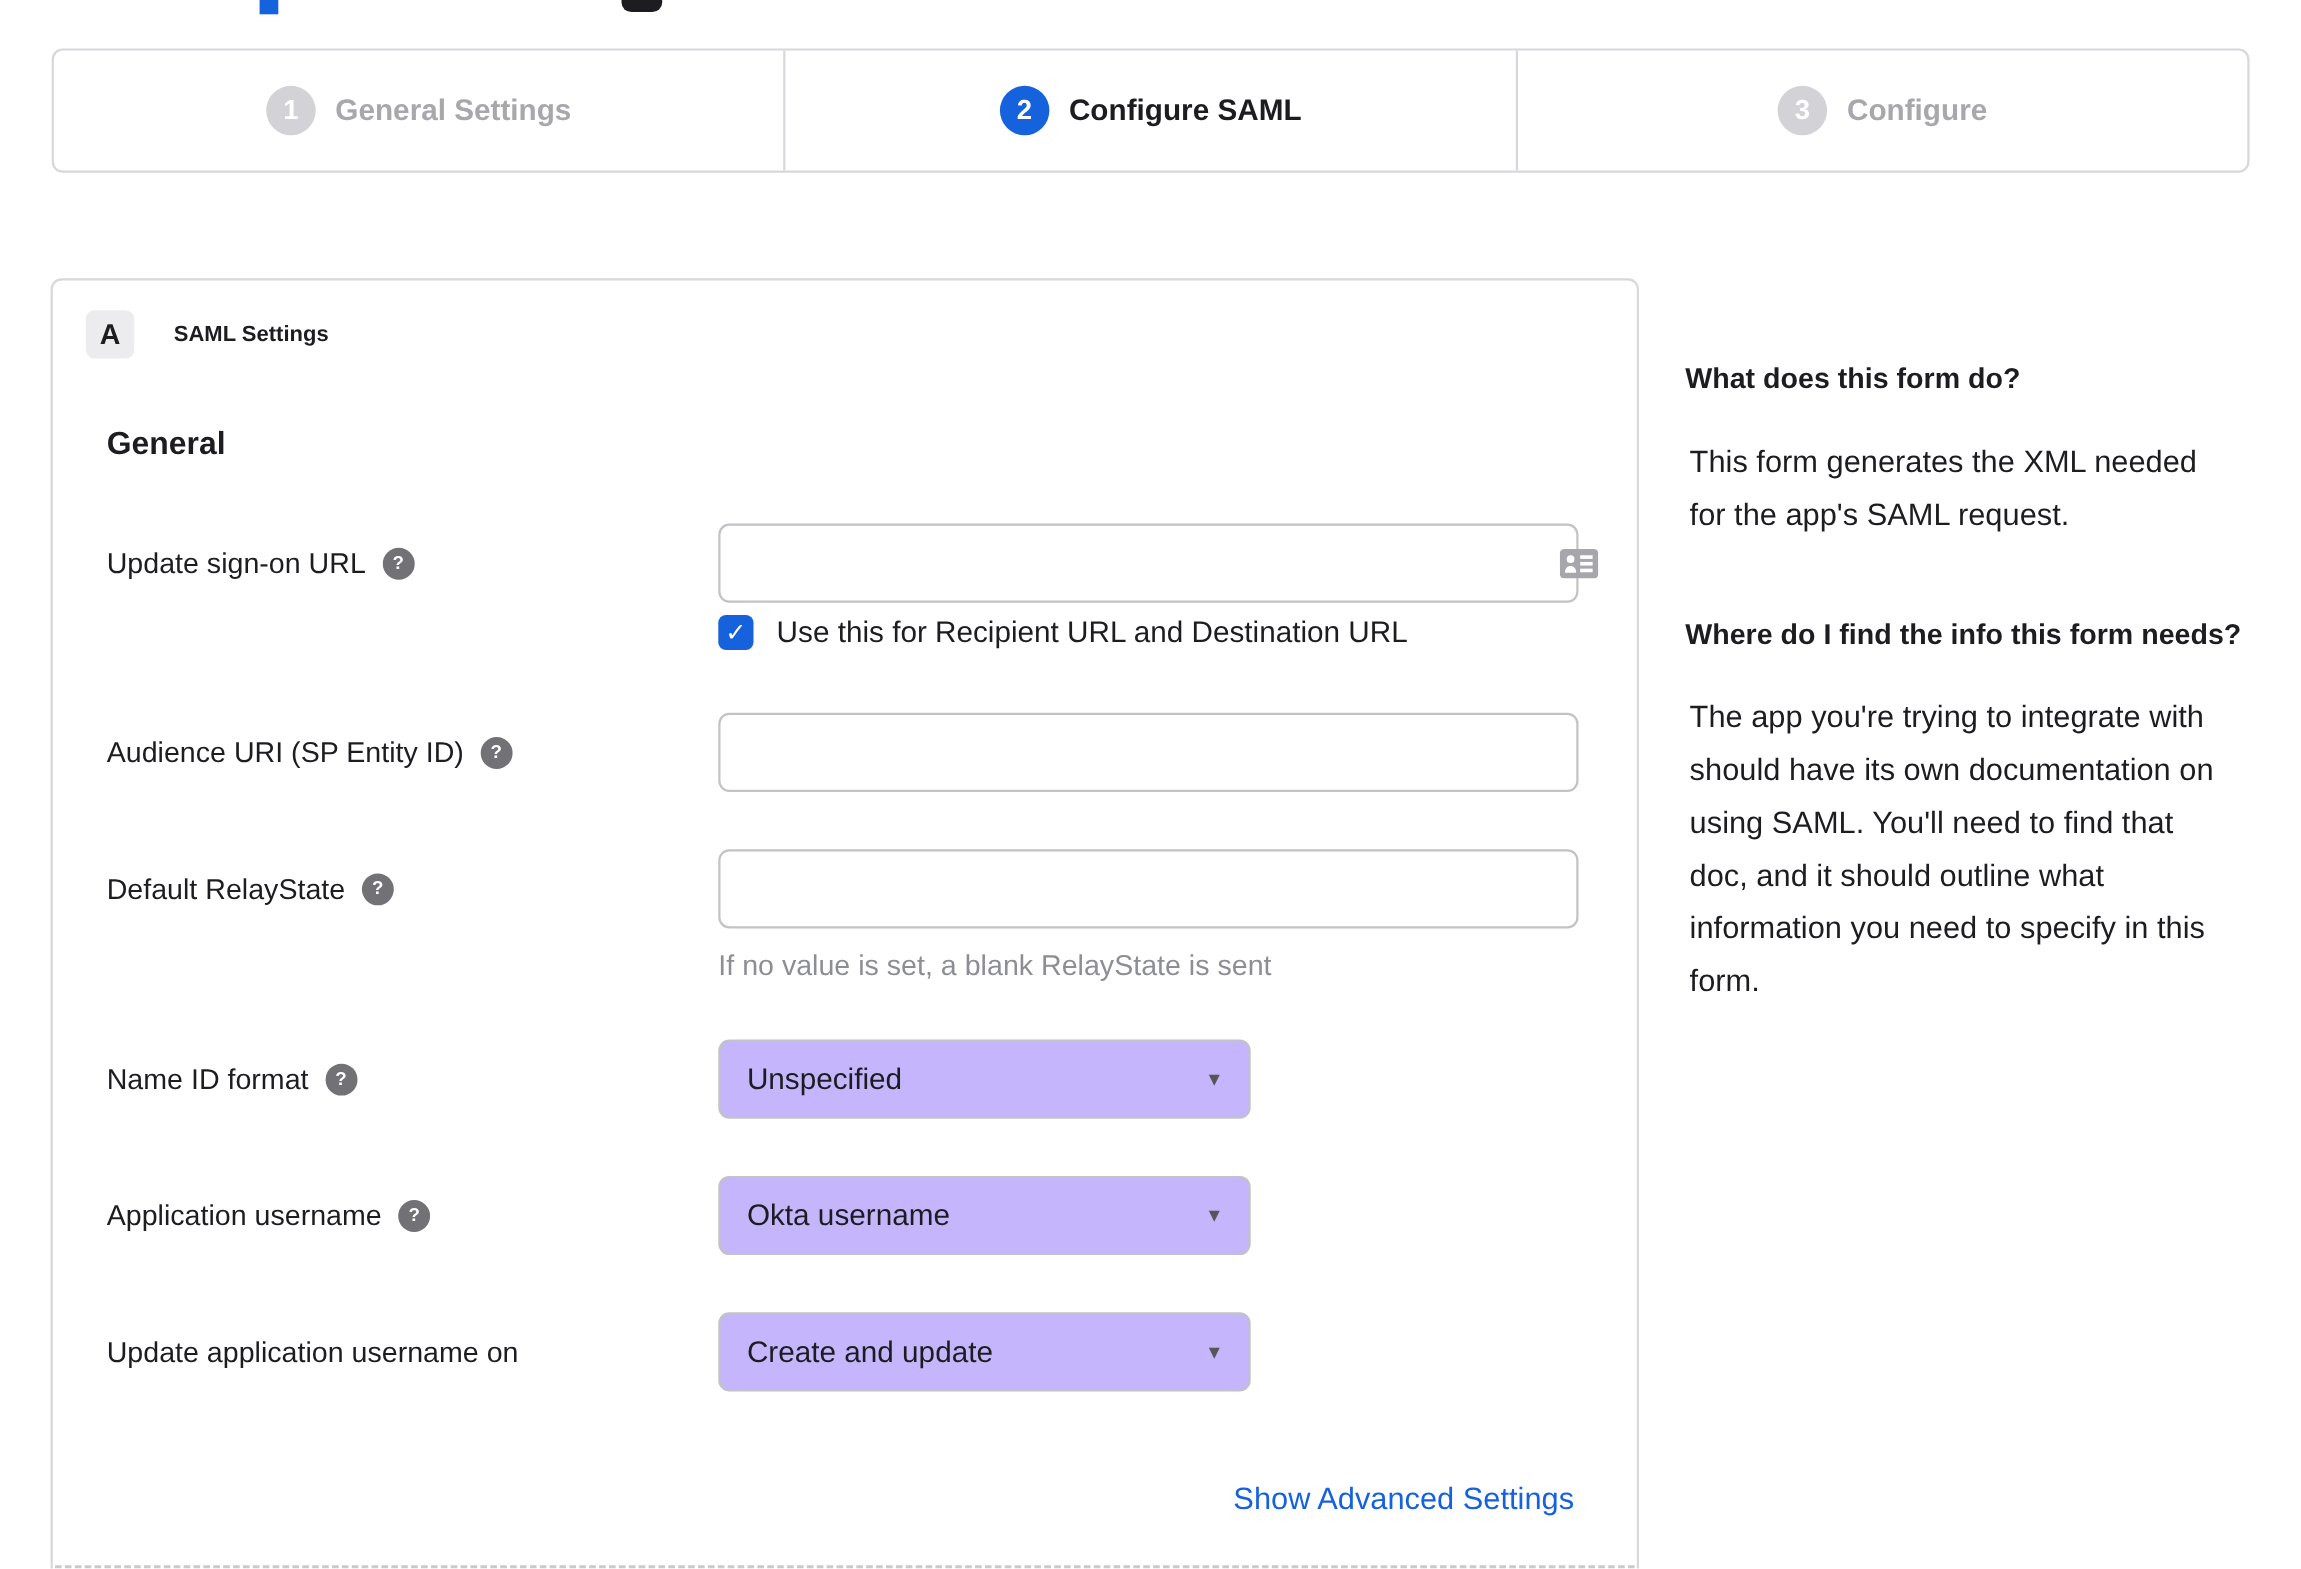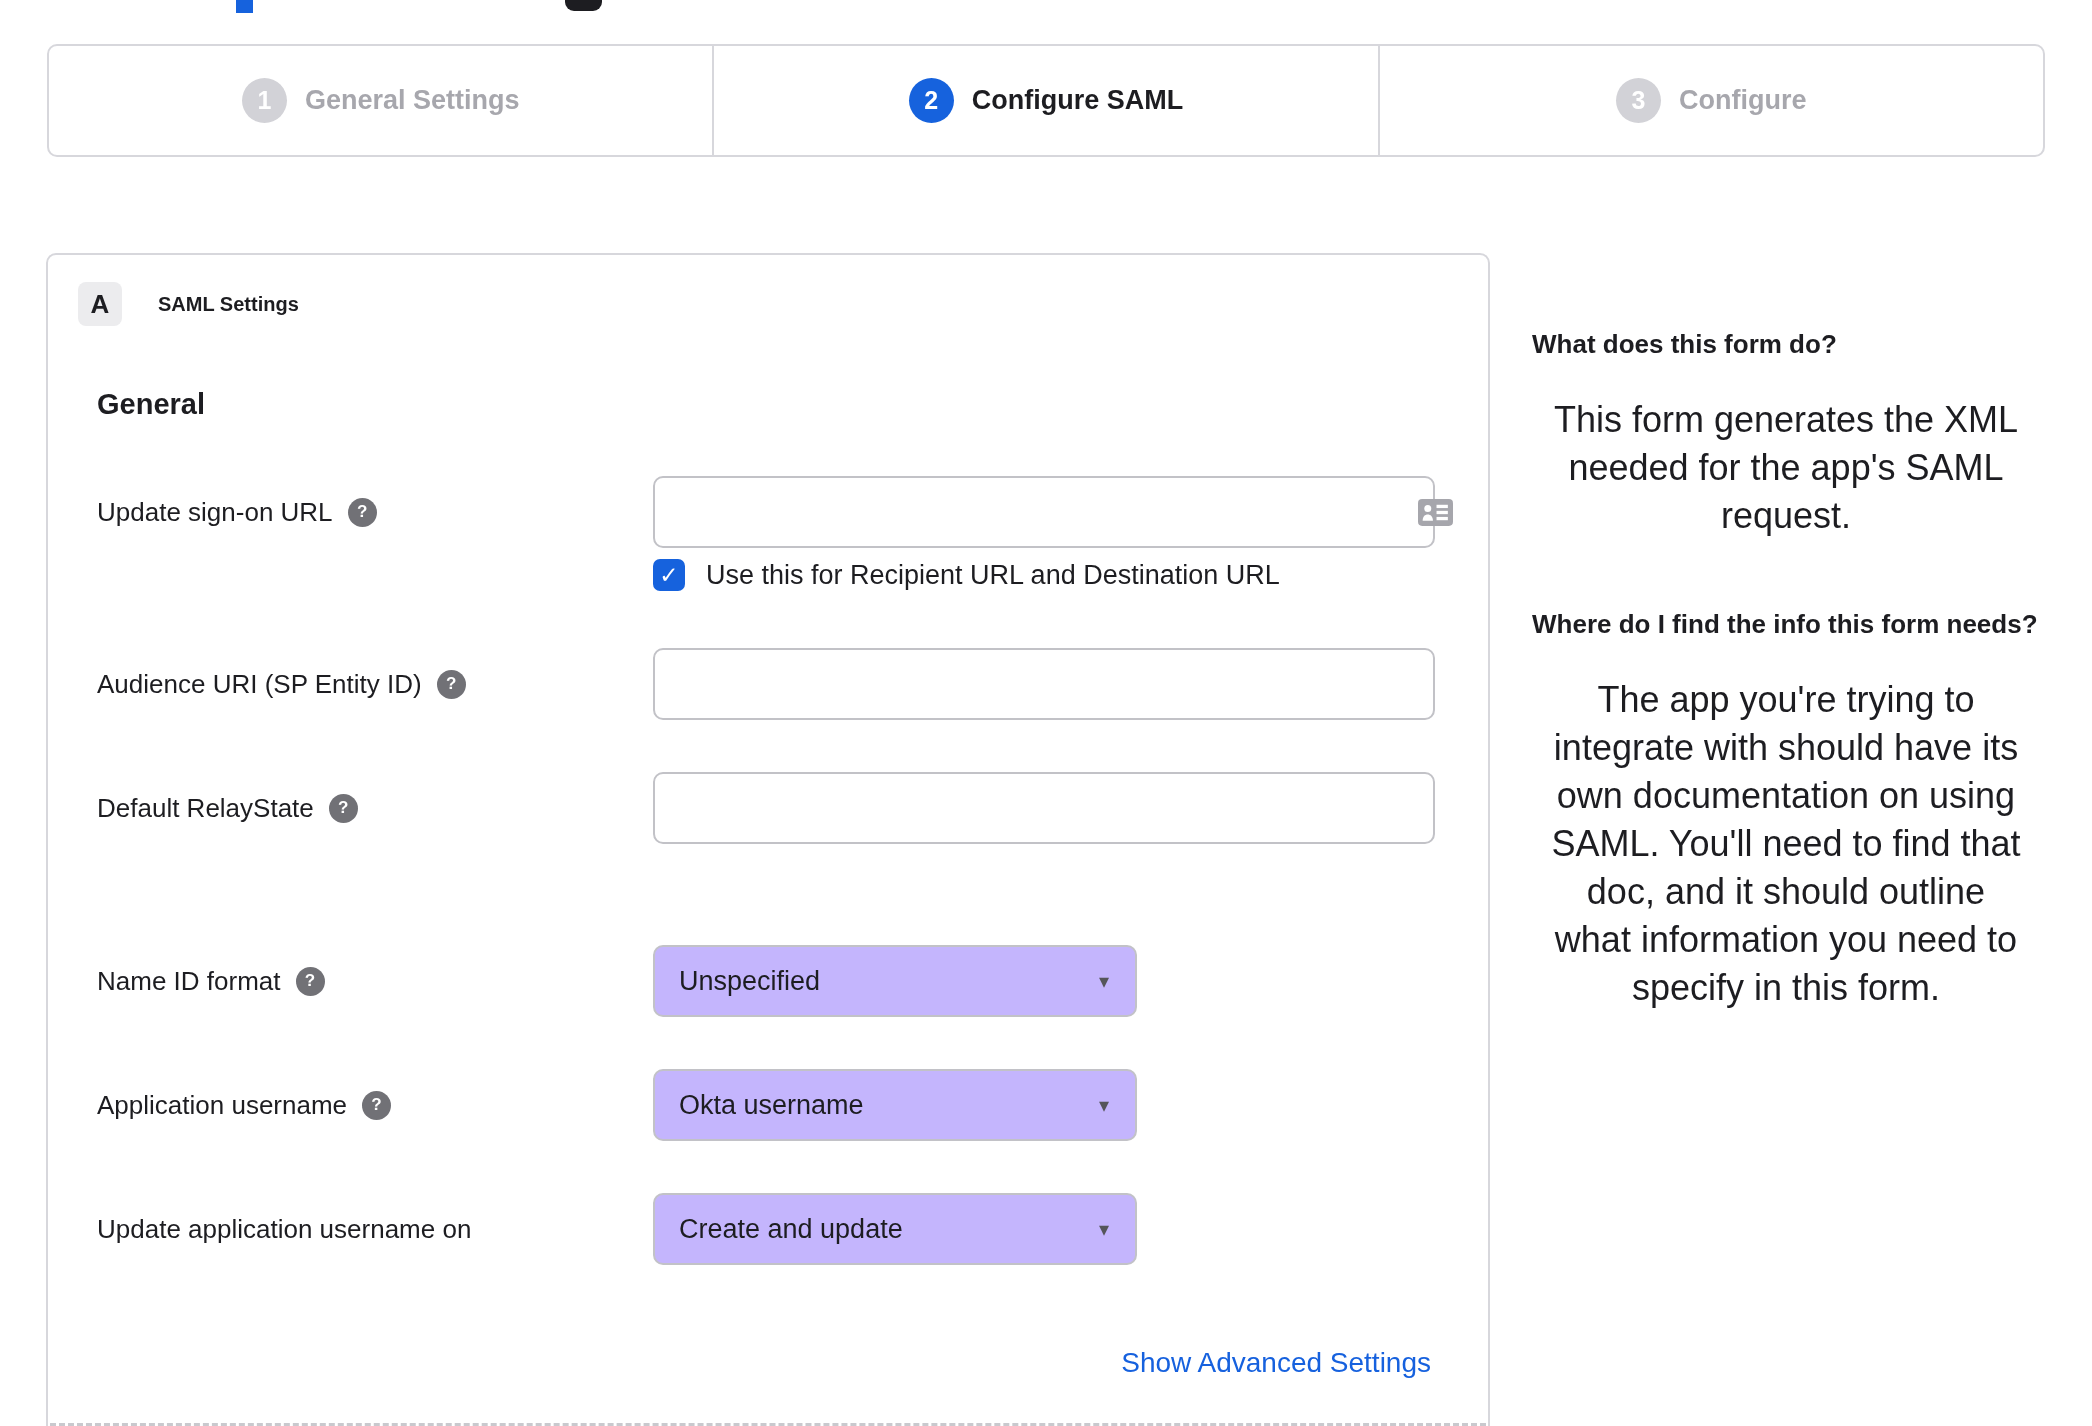--- a/index.html
+++ b/index.html
@@ -88,21 +88,21 @@
 
   .advanced-link{
     position:absolute;top:1092px;right:57px;font-size:28px;color:var(--link);
     text-decoration:none;cursor:pointer;
   }
   .dashed-divider{position:absolute;left:2px;right:2px;top:1168px;border-top:3px dashed #c9c9ce;}
 
   
   .sidebar{position:absolute;left:1532px;top:322px;width:508px;}
   .sidebar h3{font-size:26px;font-weight:bold;margin:0 0 30px;line-height:44px;color:var(--text);}
-  .sidebar p{font-size:36px;line-height:48px;margin:0 16px 62px;color:var(--text);text-align:center;}
+  .sidebar p{font-size:28px;line-height:48px;margin:0 4px 62px;color:var(--text);}
 </style>
 </head>
 <body>
 
 <div class="frag-blue"></div>
 <div class="frag-black"></div>
 
 <div class="stepper">
   <div class="step">
     <span class="step-badge">1</span>
@@ -156,20 +156,21 @@
     <input class="text-input" type="text" value="" style="">
   </div>
 
   <div class="row" style="top:517px;">
     <div class="row-label">
       <span>Default RelayState</span>
       <span class="help-icon">?</span>
     </div>
     <input class="text-input" type="text" value="" style="">
   </div>
+  <div class="helper-text">If no value is set, a blank RelayState is sent</div>
 
   <div class="row" style="top:690px;">
     <div class="row-label">
       <span>Name ID format</span>
       <span class="help-icon">?</span>
     </div>
     <div class="select">
       <span>Unspecified</span>
       <span class="select-arrow">▾</span>
     </div>

